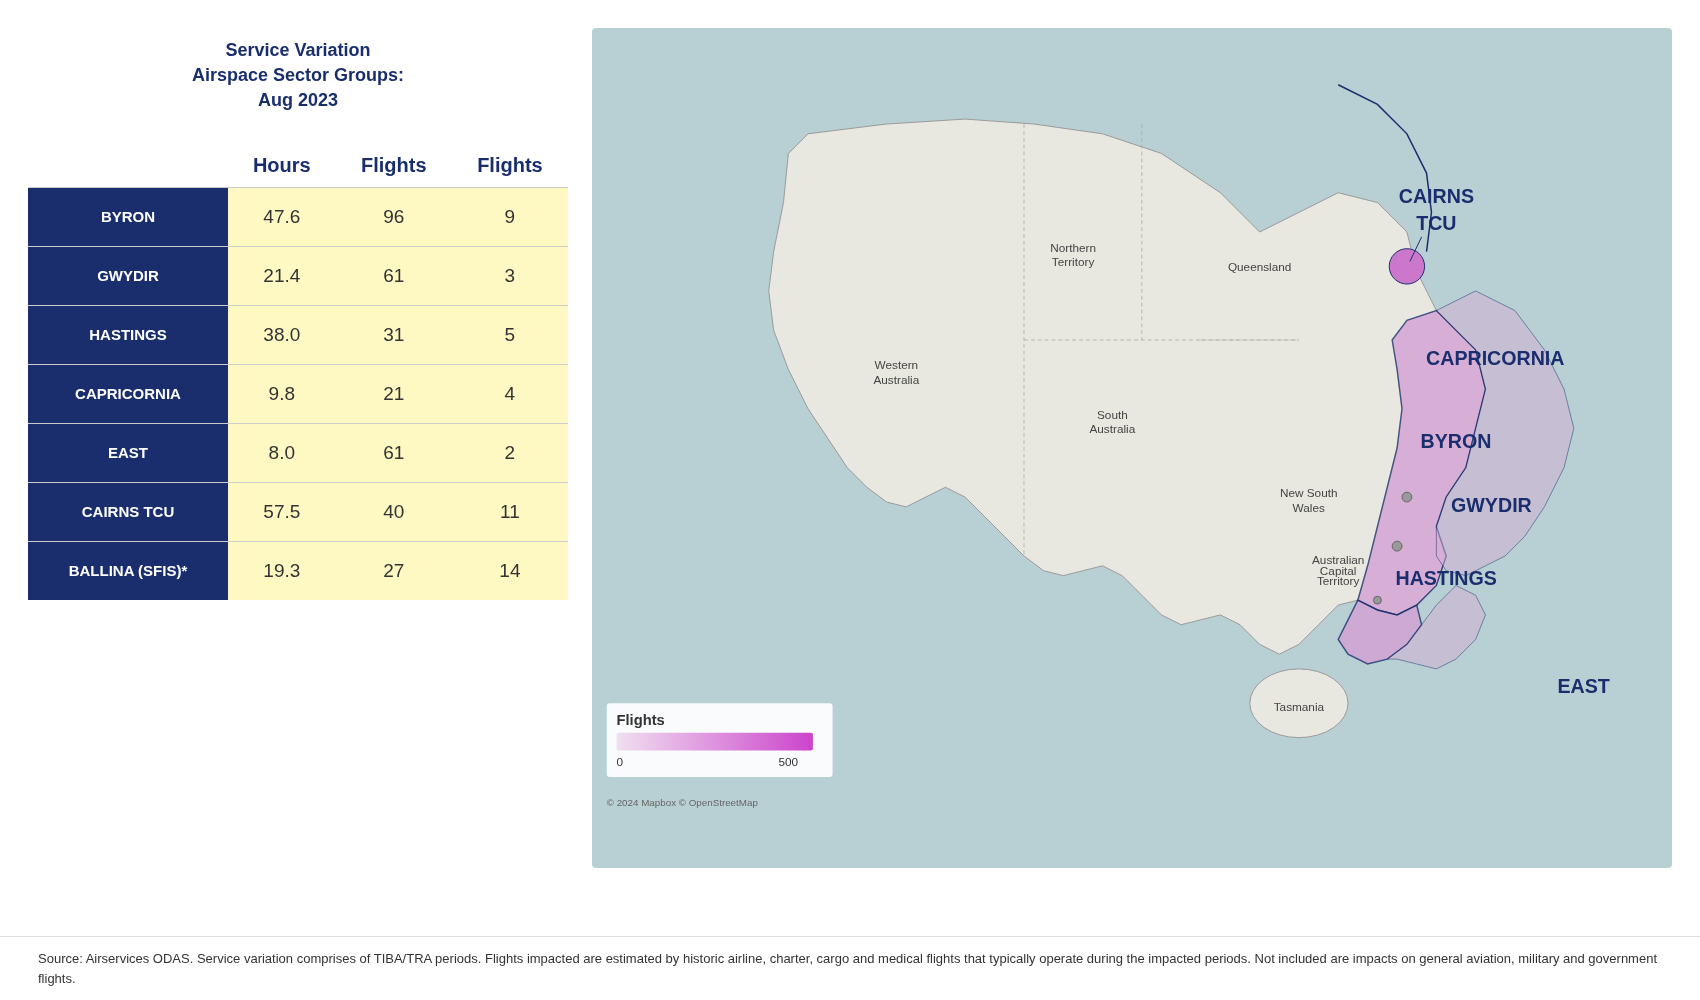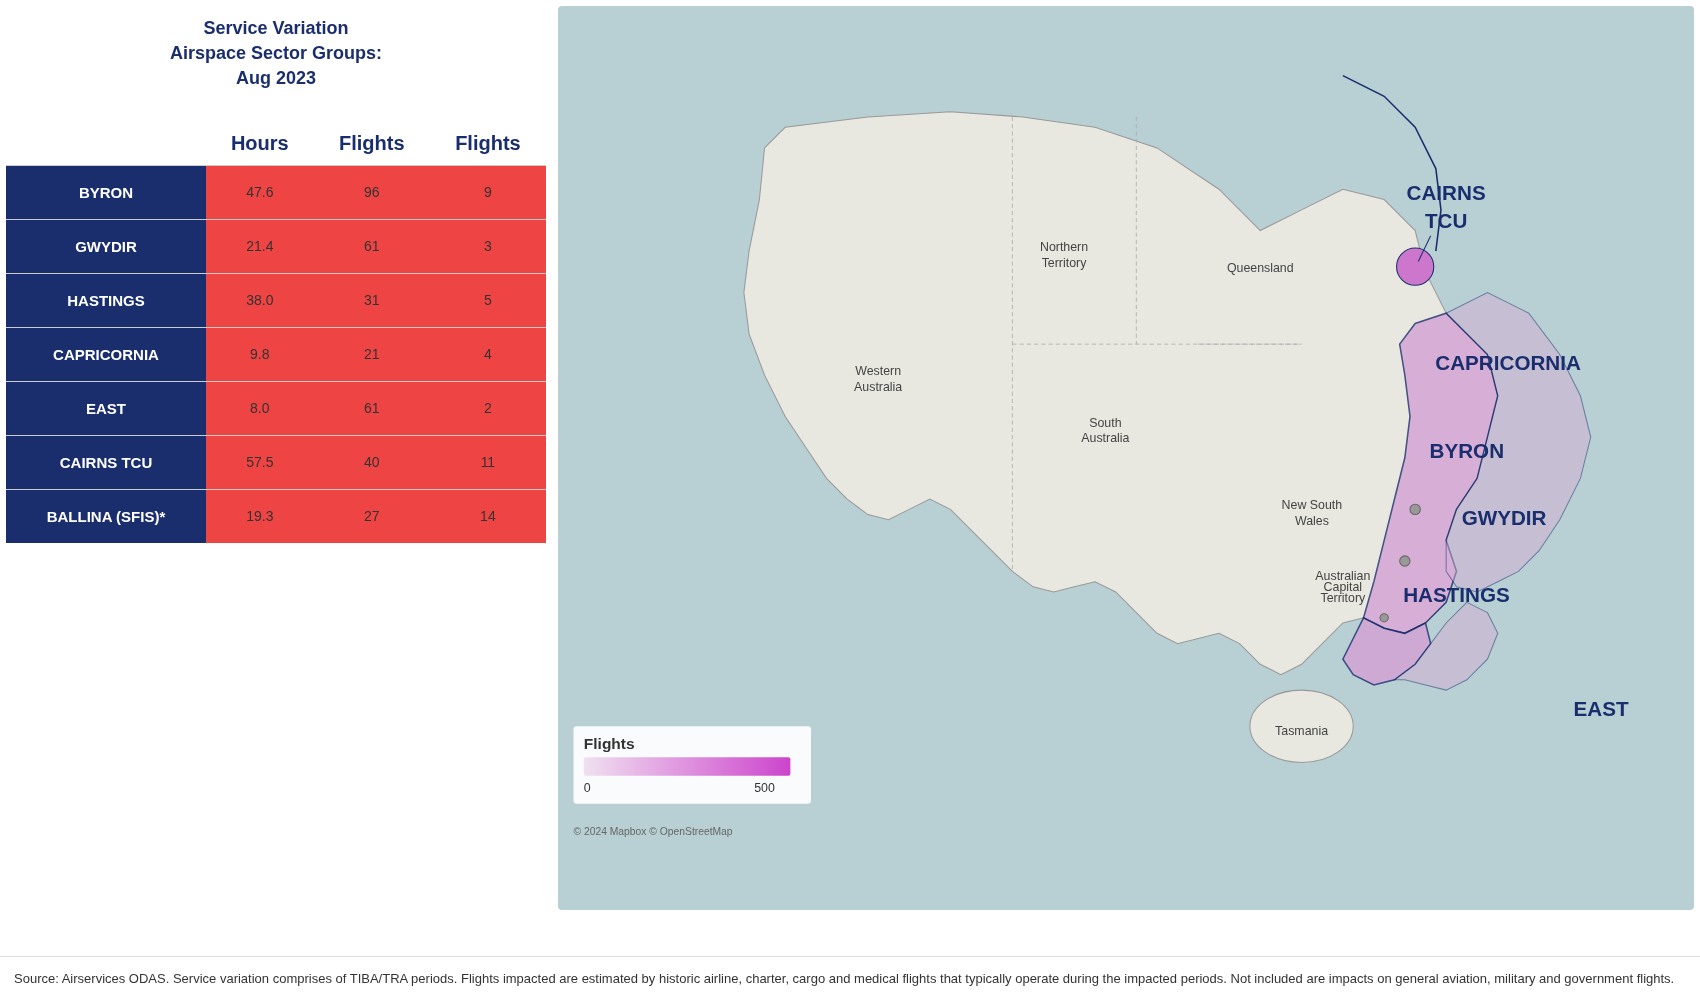--- a/index.html
+++ b/index.html
@@ -8,22 +8,22 @@
       background: #fff;
       width: 1700px;
       min-height: 1000px;
       display: flex;
       flex-direction: column;
     }
 
     .main-content {
       display: flex;
       flex: 1;
-      padding: 6px;
-      gap: 12px;
+      padding: 28px;
+      gap: 24px;
       justify-content: flex-end;
     }
 
     
     .left-panel {
       width: 540px;
       flex-shrink: 0;
       display: flex;
       flex-direction: column;
     }
@@ -67,23 +67,23 @@
       font-weight: bold;
       font-size: 15px;
       padding: 18px 20px;
       text-align: center;
       width: 200px;
     }
 
     .data-table tbody td.data-cell {
       text-align: center;
       color: #333;
-      font-size: 14px;
+      font-size: 19px;
       padding: 18px 20px;
-      background: #ef4444;
+      background: #fef9c3;
     }
 
     
     .right-panel {
       flex: 1;
       position: relative;
       background: #b8cfd4;
       border-radius: 4px;
       overflow: hidden;
     }
@@ -109,21 +109,21 @@
     }
 
     .map-label-small {
       font-size: 12px;
       fill: #444;
       font-family: Arial, sans-serif;
     }
 
     
     .footer {
-      padding: 12px 14px;
+      padding: 12px 38px;
       font-size: 13px;
       color: #333;
       border-top: 1px solid #ddd;
       line-height: 1.5;
       margin-top: 40px;
     }
 
     
     .region-highlight {
       fill: #d4a0d4;

